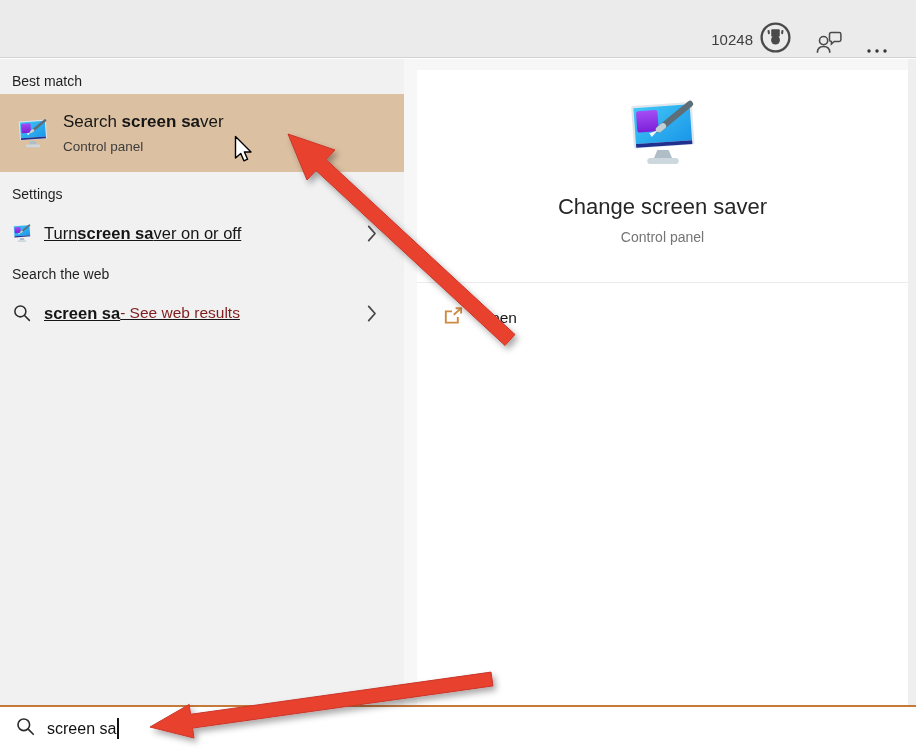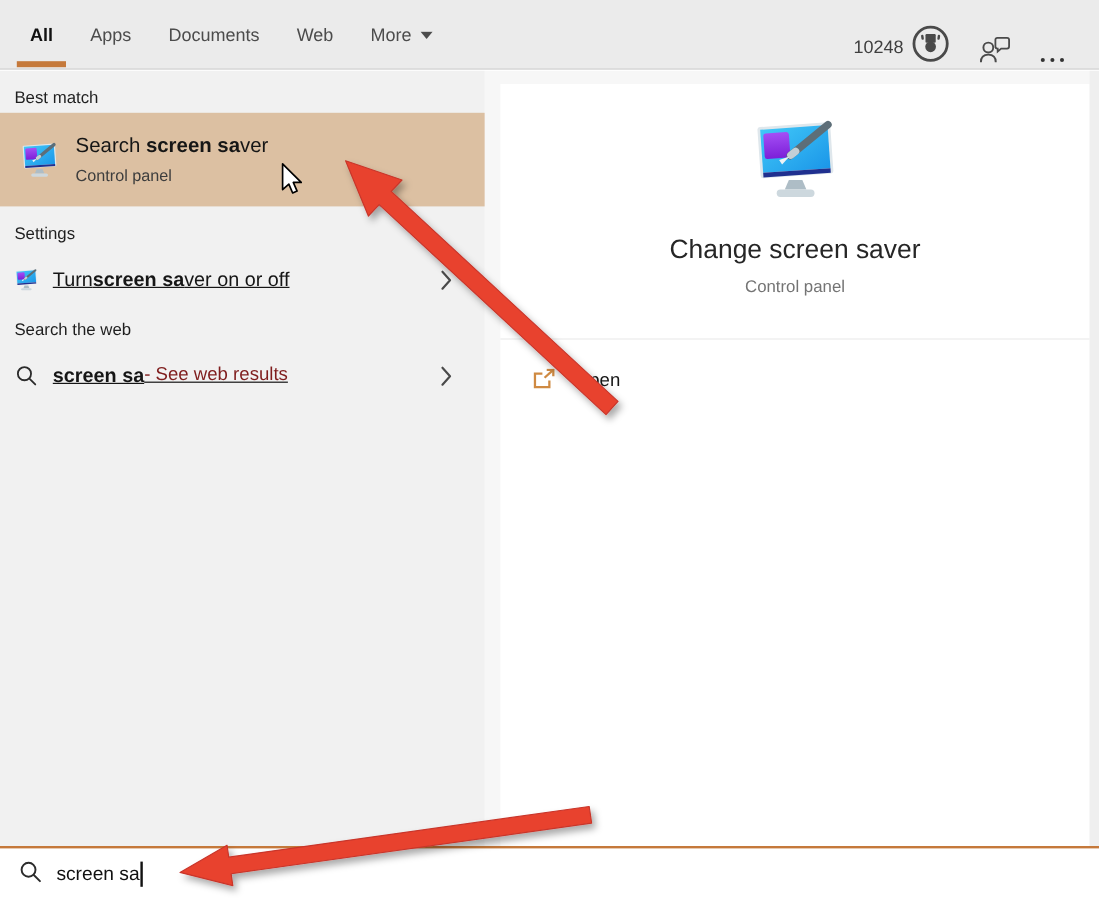--- a/index.html
+++ b/index.html
@@ -88,42 +88,20 @@
         <polyline points="1.5,1.5 8.2,9 1.5,16.5" fill="none" stroke="#4a4a4a" stroke-width="1.9" stroke-linecap="round" stroke-linejoin="round"></polyline>
       </symbol>
       <symbol id="magnifier" viewBox="0 0 20 20">
         <circle cx="8.2" cy="8.2" r="6.1" fill="none" stroke="#2c2c2c" stroke-width="1.7"></circle>
         <line x1="12.8" y1="12.8" x2="18.2" y2="18.2" stroke="#2c2c2c" stroke-width="1.7" stroke-linecap="round"></line>
       </symbol>
     </defs>
   </svg>
 
   <div class="topbar">
-    <div class="tabs">
-      <div class="tab active">
-        <span>All</span>
-      </div>
-      <div class="tab">
-        <span>Apps</span>
-      </div>
-      <div class="tab">
-        <span>Documents</span>
-      </div>
-      <div class="tab">
-        <span>Web</span>
-      </div>
-      <div class="tab">
-        <span>More</span>
-        <span class="caret">
-          <svg width="11" height="7" viewBox="0 0 11 7">
-              <polygon points="0.5,0.5 10.5,0.5 5.5,6.5" fill="#4c4c4c"></polygon>
-            </svg>
-        </span>
-      </div>
-    </div>
     <div class="top-right">
       <div class="rewards icon-btn">
         <span class="rewards-num">10248</span>
         <span>
           <svg width="33" height="33" viewBox="0 0 34 34">
             <circle cx="17" cy="17" r="14.3" fill="none" stroke="#4a4a4a" stroke-width="2.4"></circle>
             <rect x="12.6" y="8.6" width="8.8" height="7.6" rx="1" fill="#4a4a4a"></rect>
             <circle cx="17" cy="19.6" r="4.6" fill="#4a4a4a"></circle>
             <rect x="8.9" y="9.2" width="2.1" height="4.4" rx="1" fill="#4a4a4a" transform="rotate(-8 10 11)"></rect>
             <rect x="23" y="9.2" width="2.1" height="4.4" rx="1" fill="#4a4a4a" transform="rotate(8 24 11)"></rect>

